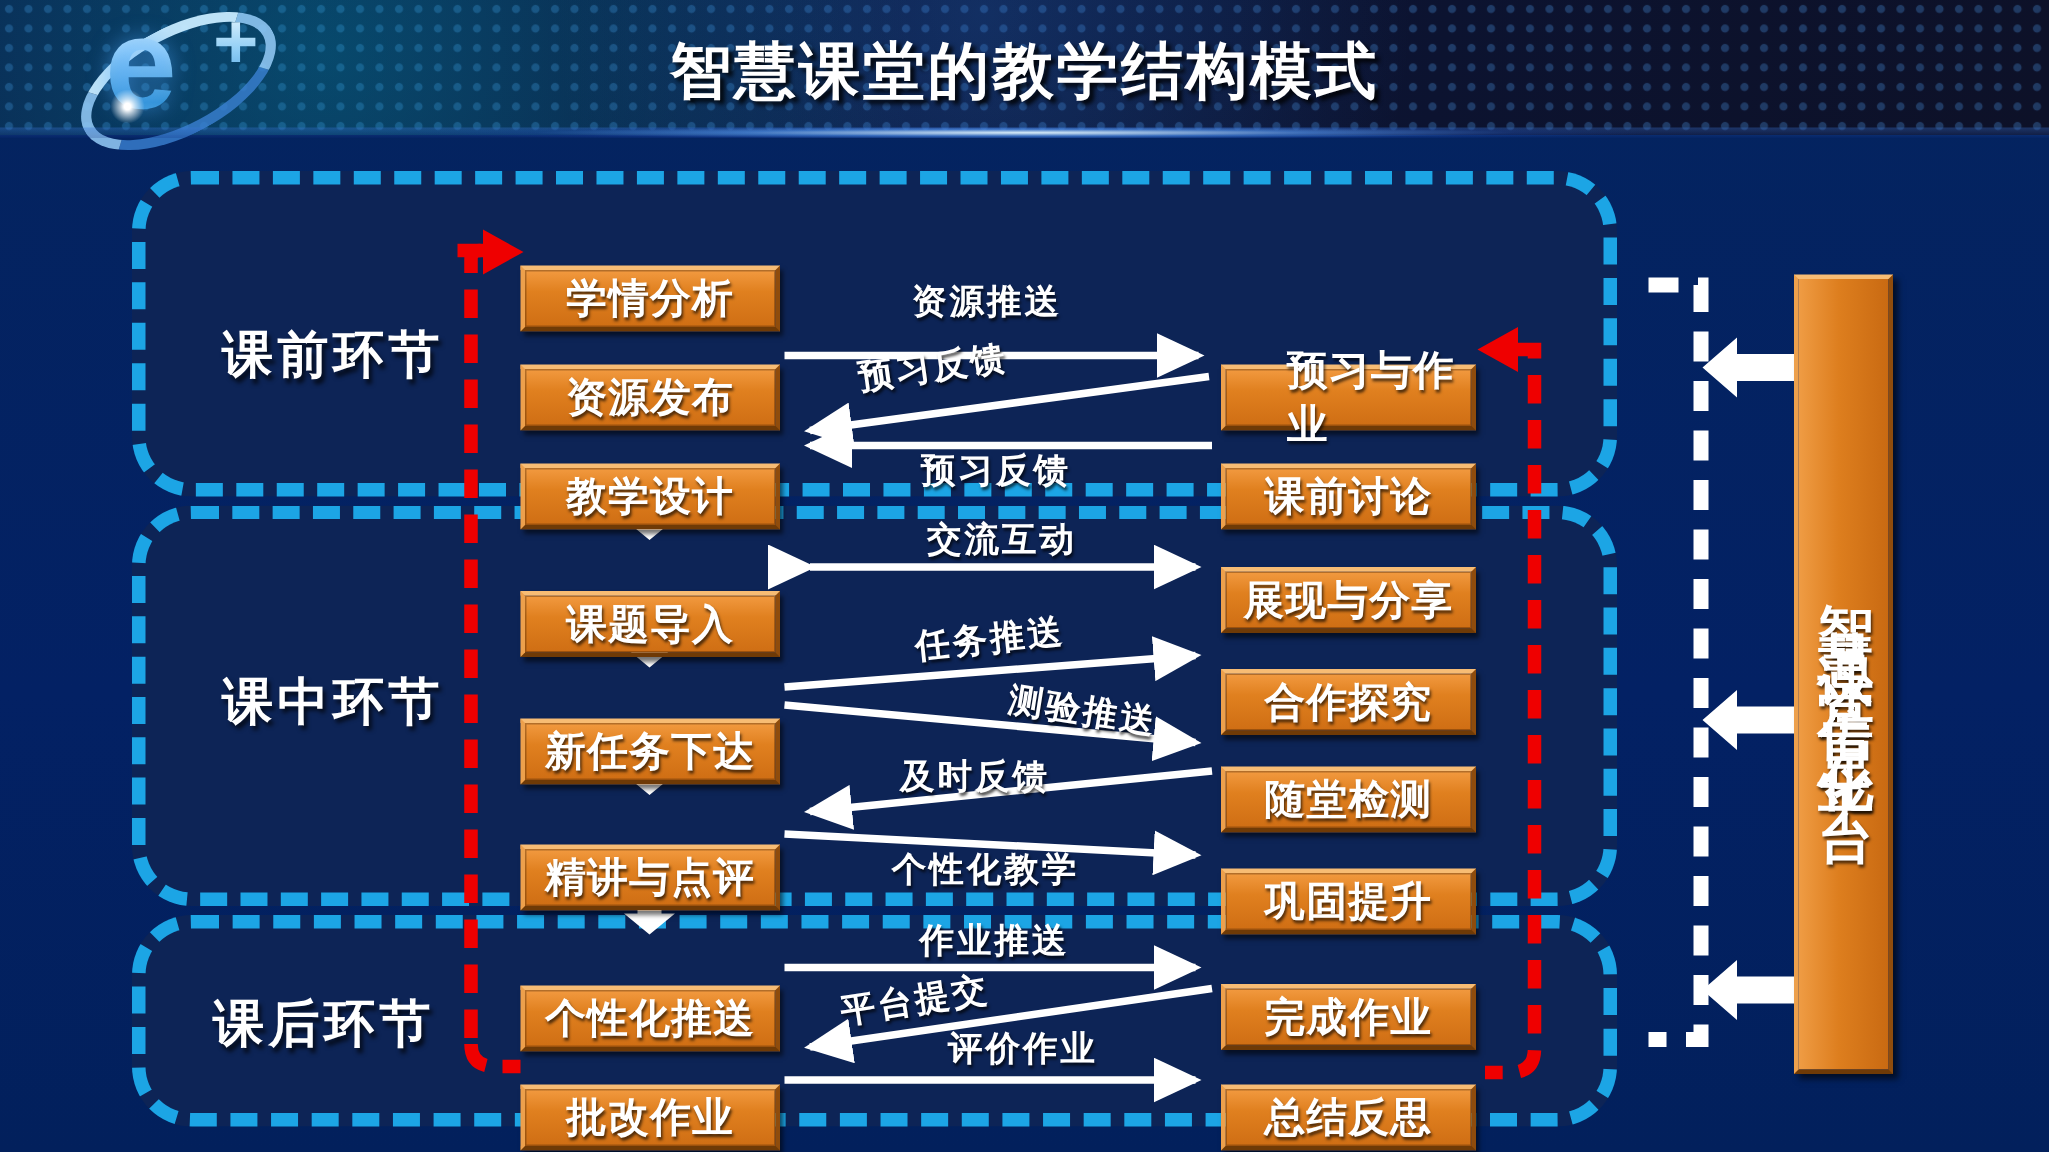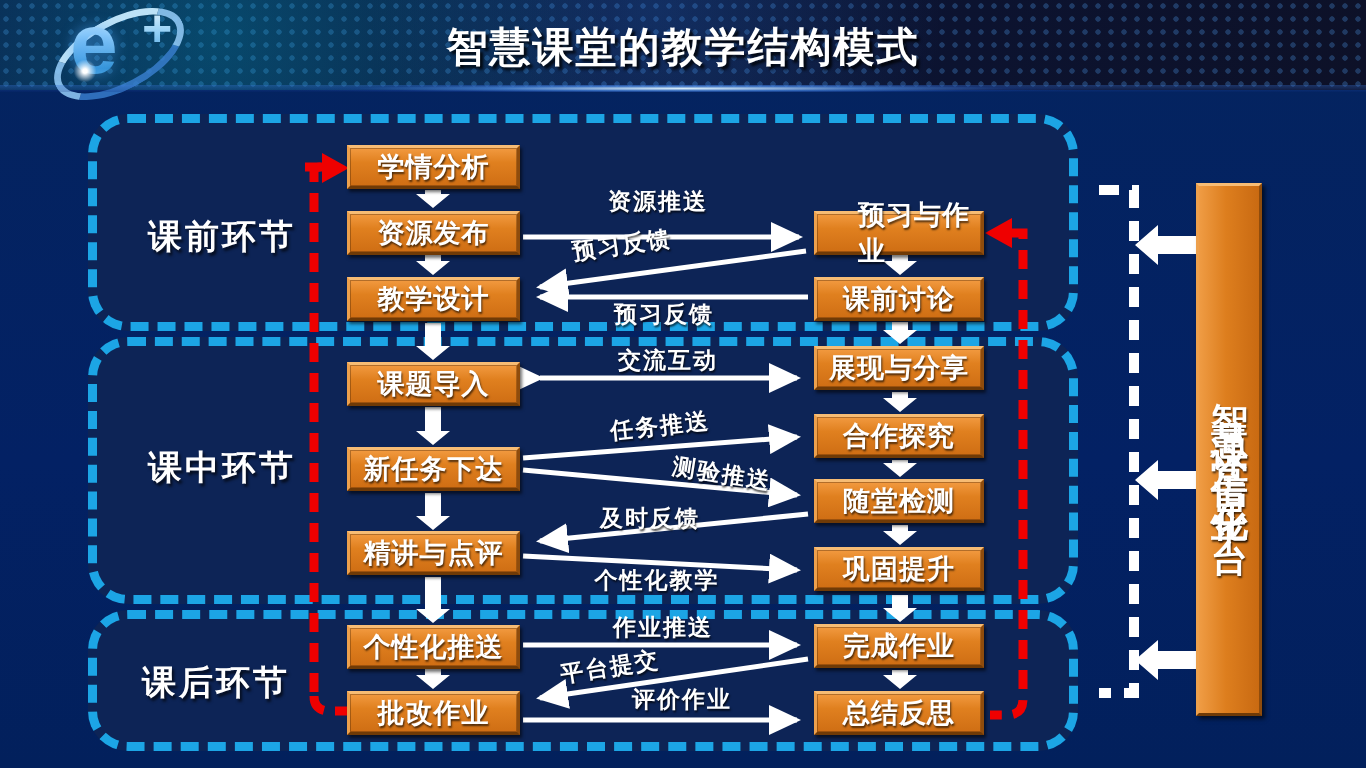--- a/index.html
+++ b/index.html
@@ -43,21 +43,21 @@
   .section-label{position:absolute;color:#fff;font-size:34px;font-weight:bold;
            letter-spacing:3px;text-shadow:2px 3px 3px rgba(0,0,0,.7);transform:translate(-50%,-50%);}
   
   .flow-box{position:absolute;width:173px;height:44px;box-sizing:border-box;
         background:linear-gradient(180deg,#f29a40 0%,#e0801f 38%,#cf6e14 100%);
         border-top:3px solid #f7bc74;border-left:3px solid #eda04c;
         border-right:3px solid #8f4c0c;border-bottom:3px solid #6f3a06;
         box-shadow:2px 3px 3px rgba(0,0,0,.55), inset 0 0 0 1px rgba(60,30,0,.35);
         display:flex;align-items:center;justify-content:center;
         color:#fff;font-size:27px;font-weight:bold;letter-spacing:1px;
-        font-family:"Liberation Serif",serif;text-shadow:1px 2px 2px rgba(0,0,0,.65);}
+        font-family:"Liberation Serif",serif;text-shadow:1px 2px 2px rgba(0,0,0,.65);margin-top:32px;}
   .flow-box.right{width:170px;}
   
   .edge-label{position:absolute;color:#fff;font-size:23px;font-weight:bold;
         font-family:"Liberation Serif",serif;letter-spacing:2px;white-space:nowrap;
         text-shadow:1px 2px 2px rgba(0,0,0,.7);}
   
   #platform-box{position:absolute;left:1196px;top:183px;width:66px;height:533px;box-sizing:border-box;
         background:linear-gradient(90deg,#ef9c44 0%,#dd7e1e 45%,#c96a12 100%);
         border-top:3px solid #f7bc74;border-left:3px solid #eda04c;
         border-right:3px solid #8f4c0c;border-bottom:3px solid #6f3a06;

